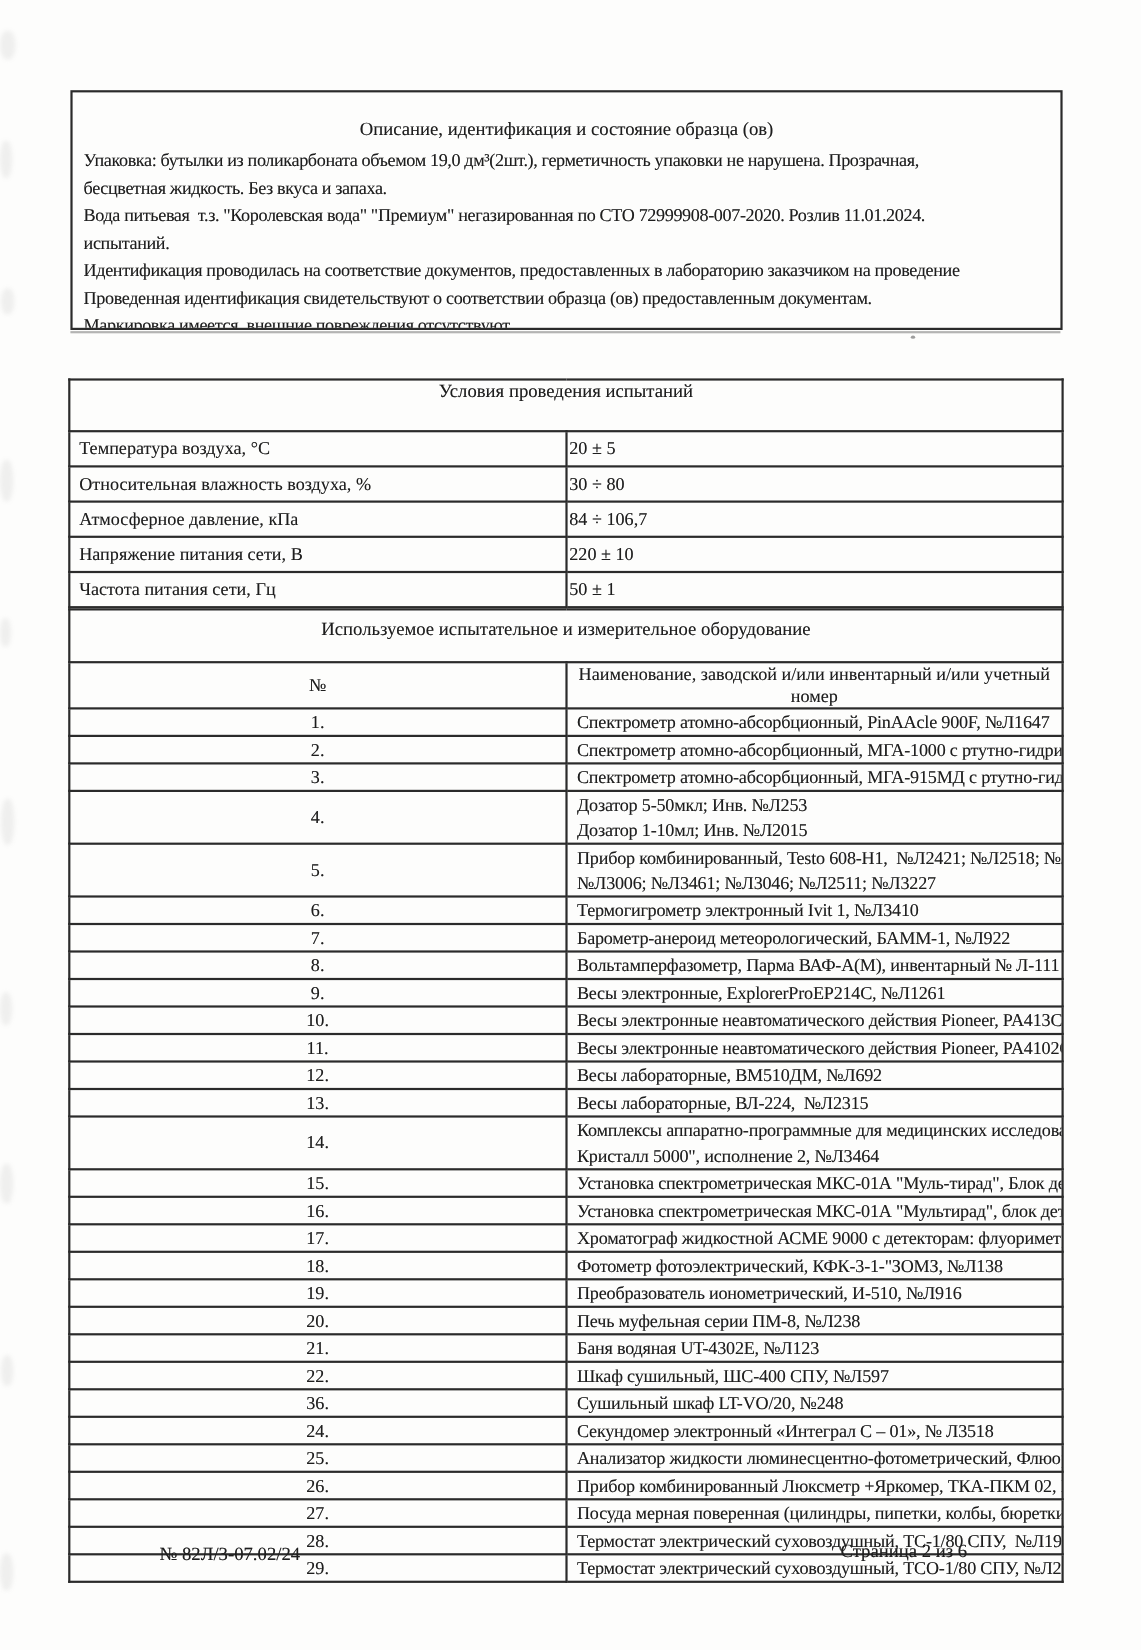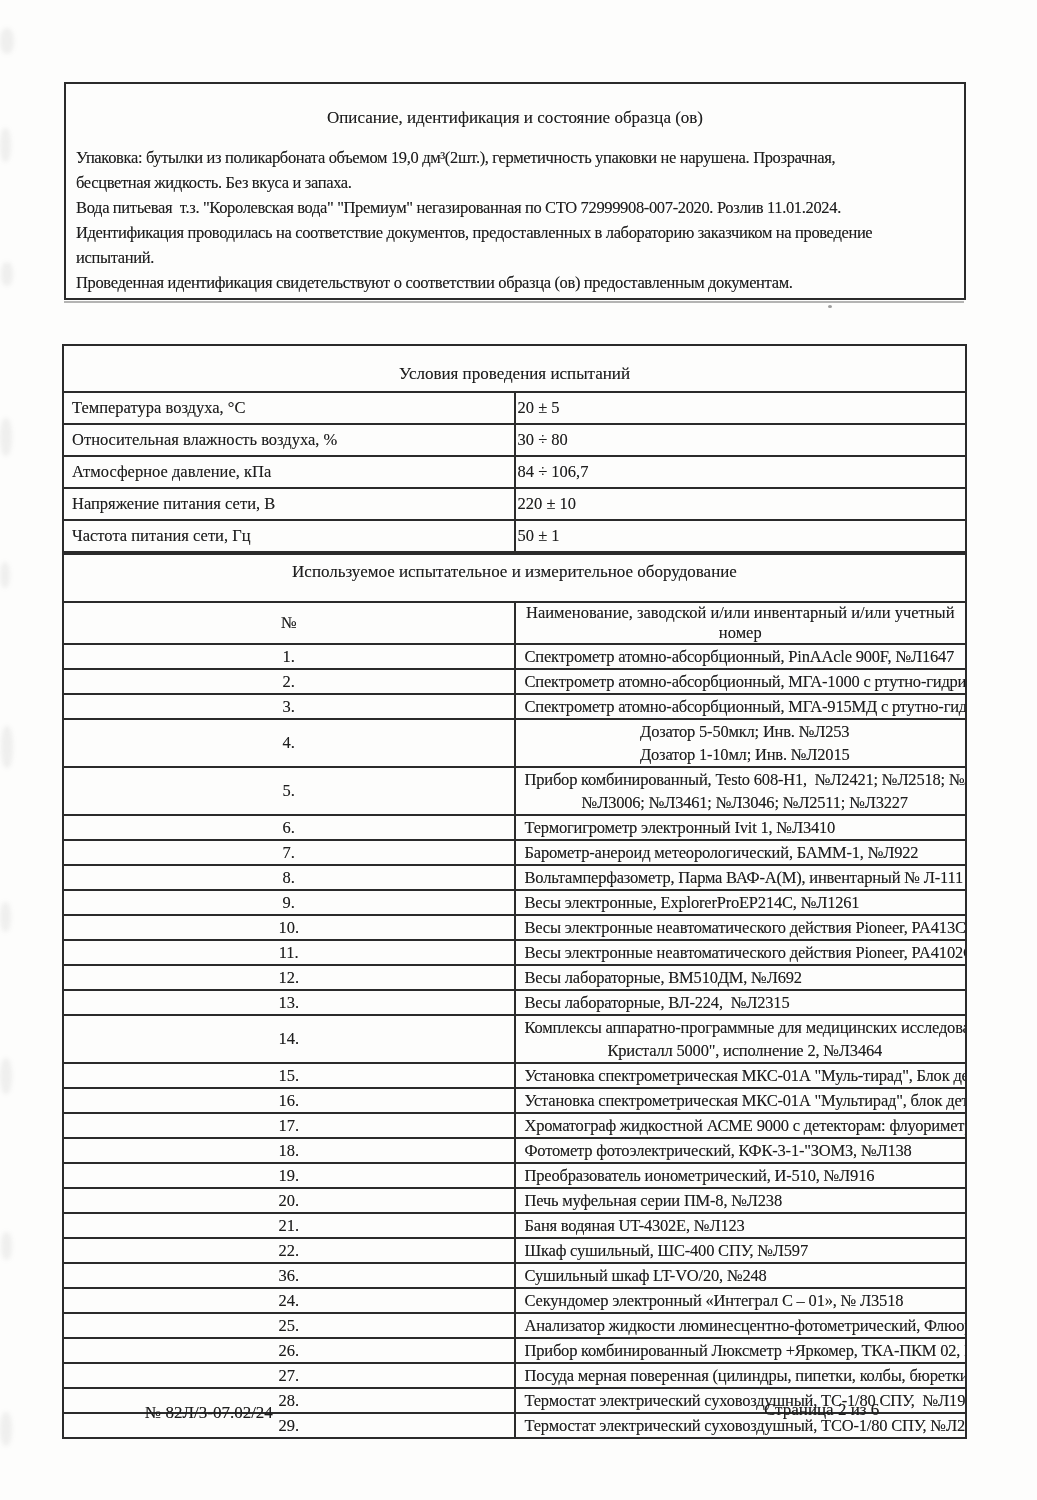--- a/index.html
+++ b/index.html
@@ -10,41 +10,41 @@
     background:#fdfdfc;
   }
   .ink { text-shadow:0 0 0.6px rgba(30,30,30,0.45); }
 
   
   .descbox {
     position:absolute; left:64px; top:82px; width:902px; height:218px;
     border:2px solid #2b2b2b; overflow:hidden;
   }
   .desc-title { text-align:center; padding-top:4px; font-size:17px;margin-top:20px; }
-  .desc-body  { margin-top:17px; padding:0 8px 0 10px; }
+  .desc-body  { margin-top:5px; padding:0 8px 0 10px; }
   .desc-line  { font-size:16.5px; line-height:25px; letter-spacing:-0.35px; white-space:pre; overflow:hidden; }
   .ghostline  { position:absolute; left:64px; top:301px; width:900px; height:2px; background:rgba(70,70,70,0.40); }
   .speck1 { position:absolute; left:828px; top:305px; width:4px; height:3px; background:rgba(80,80,80,0.55); border-radius:50%; }
 
   
   table { border-collapse:collapse; table-layout:fixed; }
   td { border:2px solid #2b2b2b; overflow:hidden; }
 
   .condtable { position:absolute; left:62px; top:344px; width:905px; }
-  .cond-title-cell { height:47px; vertical-align:top; text-align:center; padding-top:18px; font-size:17px; }
+  .cond-title-cell { height:47px; vertical-align:top; text-align:center; padding-top:0; font-size:17px; }
   .crow td { height:32px; font-size:16.5px; vertical-align:middle; }
   .crow .param { width:608px; padding-left:8px; }
   .crow .value { padding-left:2px; }
 
   .eqtable { position:absolute; left:62px; top:553px; width:905px; }
   .eq-title-cell { height:48px; vertical-align:top; text-align:center; padding-top:7px; font-size:17px; }
   .eq-head td { height:24px; text-align:center; font-size:16.5px; }
   .eq-head .no-h { width:84px; }
   .r1 td { height:24px; }
-  .r2 td { height:48px;text-align:center; }
+  .r2 td { height:48px; }
   .eqtable .no { text-align:center; font-size:16.5px; vertical-align:middle; }
   .eqtable .nm {
     padding-left:9px; font-size:16.5px; letter-spacing:-0.2px;
     line-height:23px; white-space:pre; vertical-align:middle;
   }
 
   
   .footer-left  { position:absolute; left:145px; top:1403px; font-size:17px; }
   .footer-right { position:absolute; left:764px; top:1400px; font-size:17px; }
 
@@ -64,22 +64,22 @@
 <div class="smudge" style="left:0;top:1058px;width:12px;height:36px;"></div>
 <div class="smudge" style="left:1px;top:1232px;width:11px;height:28px;"></div>
 <div class="smudge" style="left:0;top:1412px;width:12px;height:34px;"></div>
 
 <div class="descbox ink">
   <div class="desc-title">Описание, идентификация и состояние образца (ов)</div>
   <div class="desc-body">
     <div class="desc-line">Упаковка: бутылки из поликарбоната объемом 19,0 дм³(2шт.), герметичность упаковки не нарушена. Прозрачная,</div>
     <div class="desc-line">бесцветная жидкость. Без вкуса и запаха.</div>
     <div class="desc-line">Вода питьевая  т.з. "Королевская вода" "Премиум" негазированная по СТО 72999908-007-2020. Розлив 11.01.2024.</div>
+    <div class="desc-line">испытаний.</div>
     <div class="desc-line">Идентификация проводилась на соответствие документов, предоставленных в лабораторию заказчиком на проведение</div>
-    <div class="desc-line">испытаний.</div>
     <div class="desc-line">Проведенная идентификация свидетельствуют о соответствии образца (ов) предоставленным документам.</div>
     <div class="desc-line">Маркировка имеется, внешние повреждения отсутствуют.</div>
   </div>
 </div>
 <div class="ghostline"></div>
 <div class="speck1"></div>
 
 <table class="condtable ink">
   <tbody>
       <tr>

